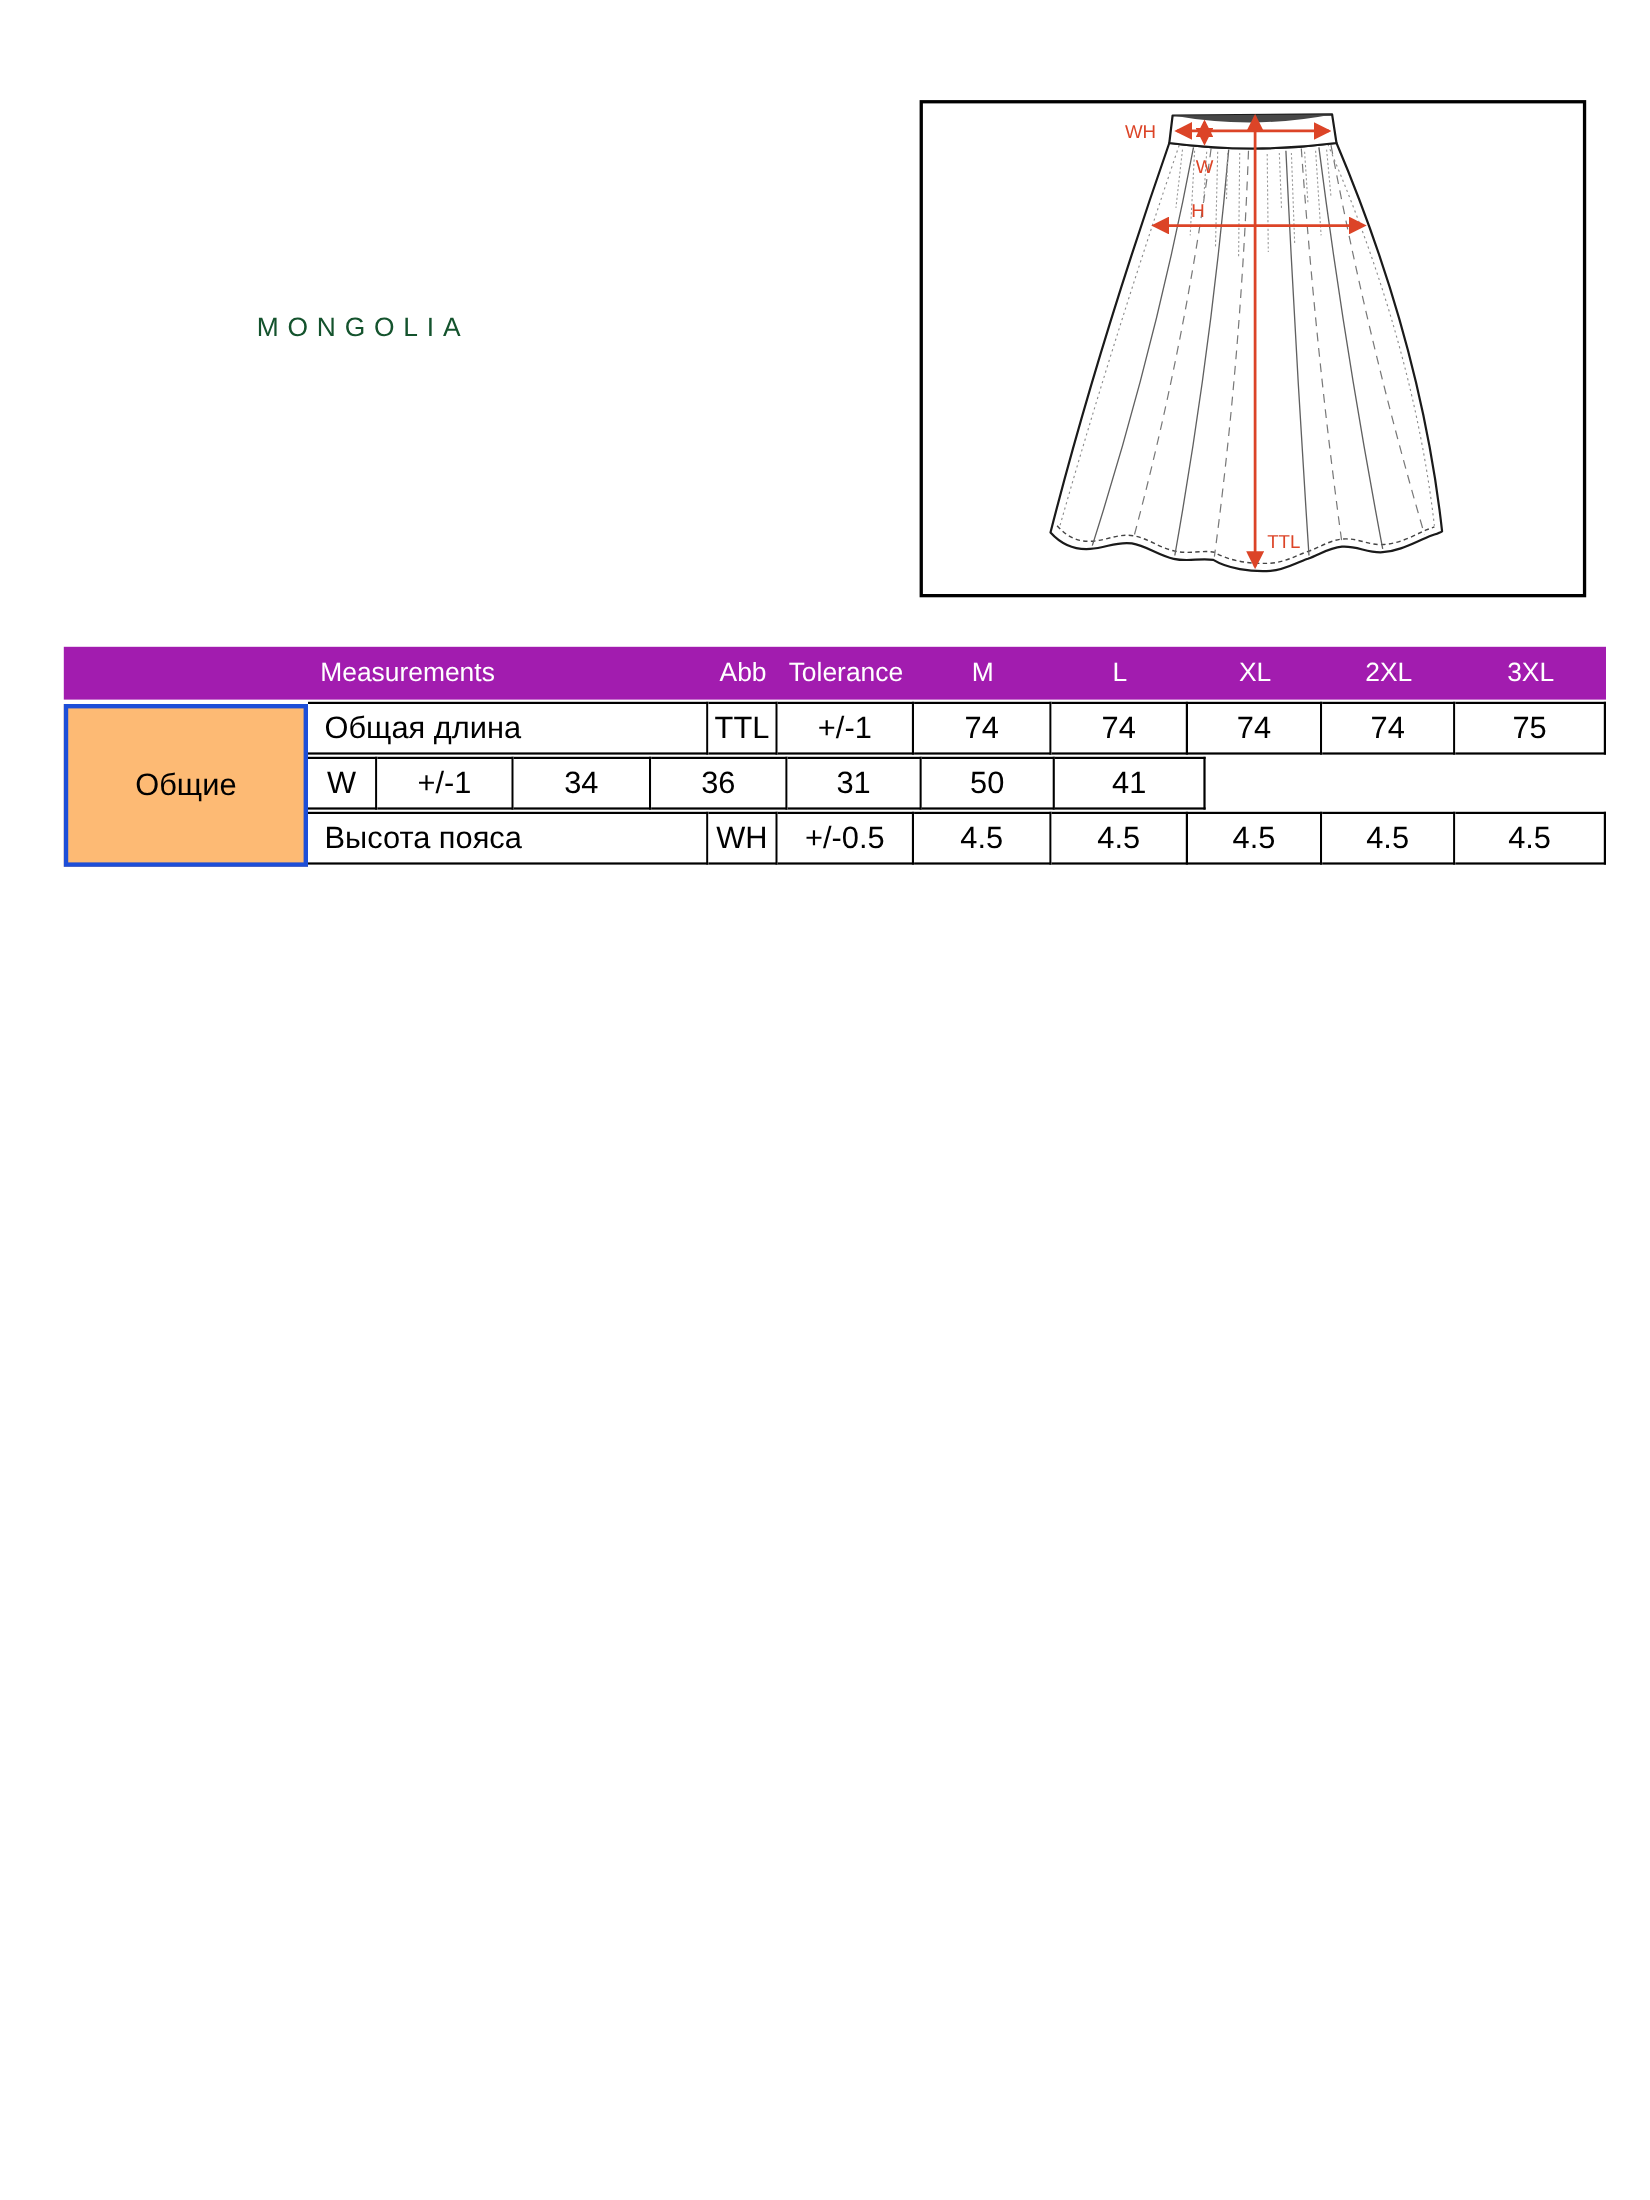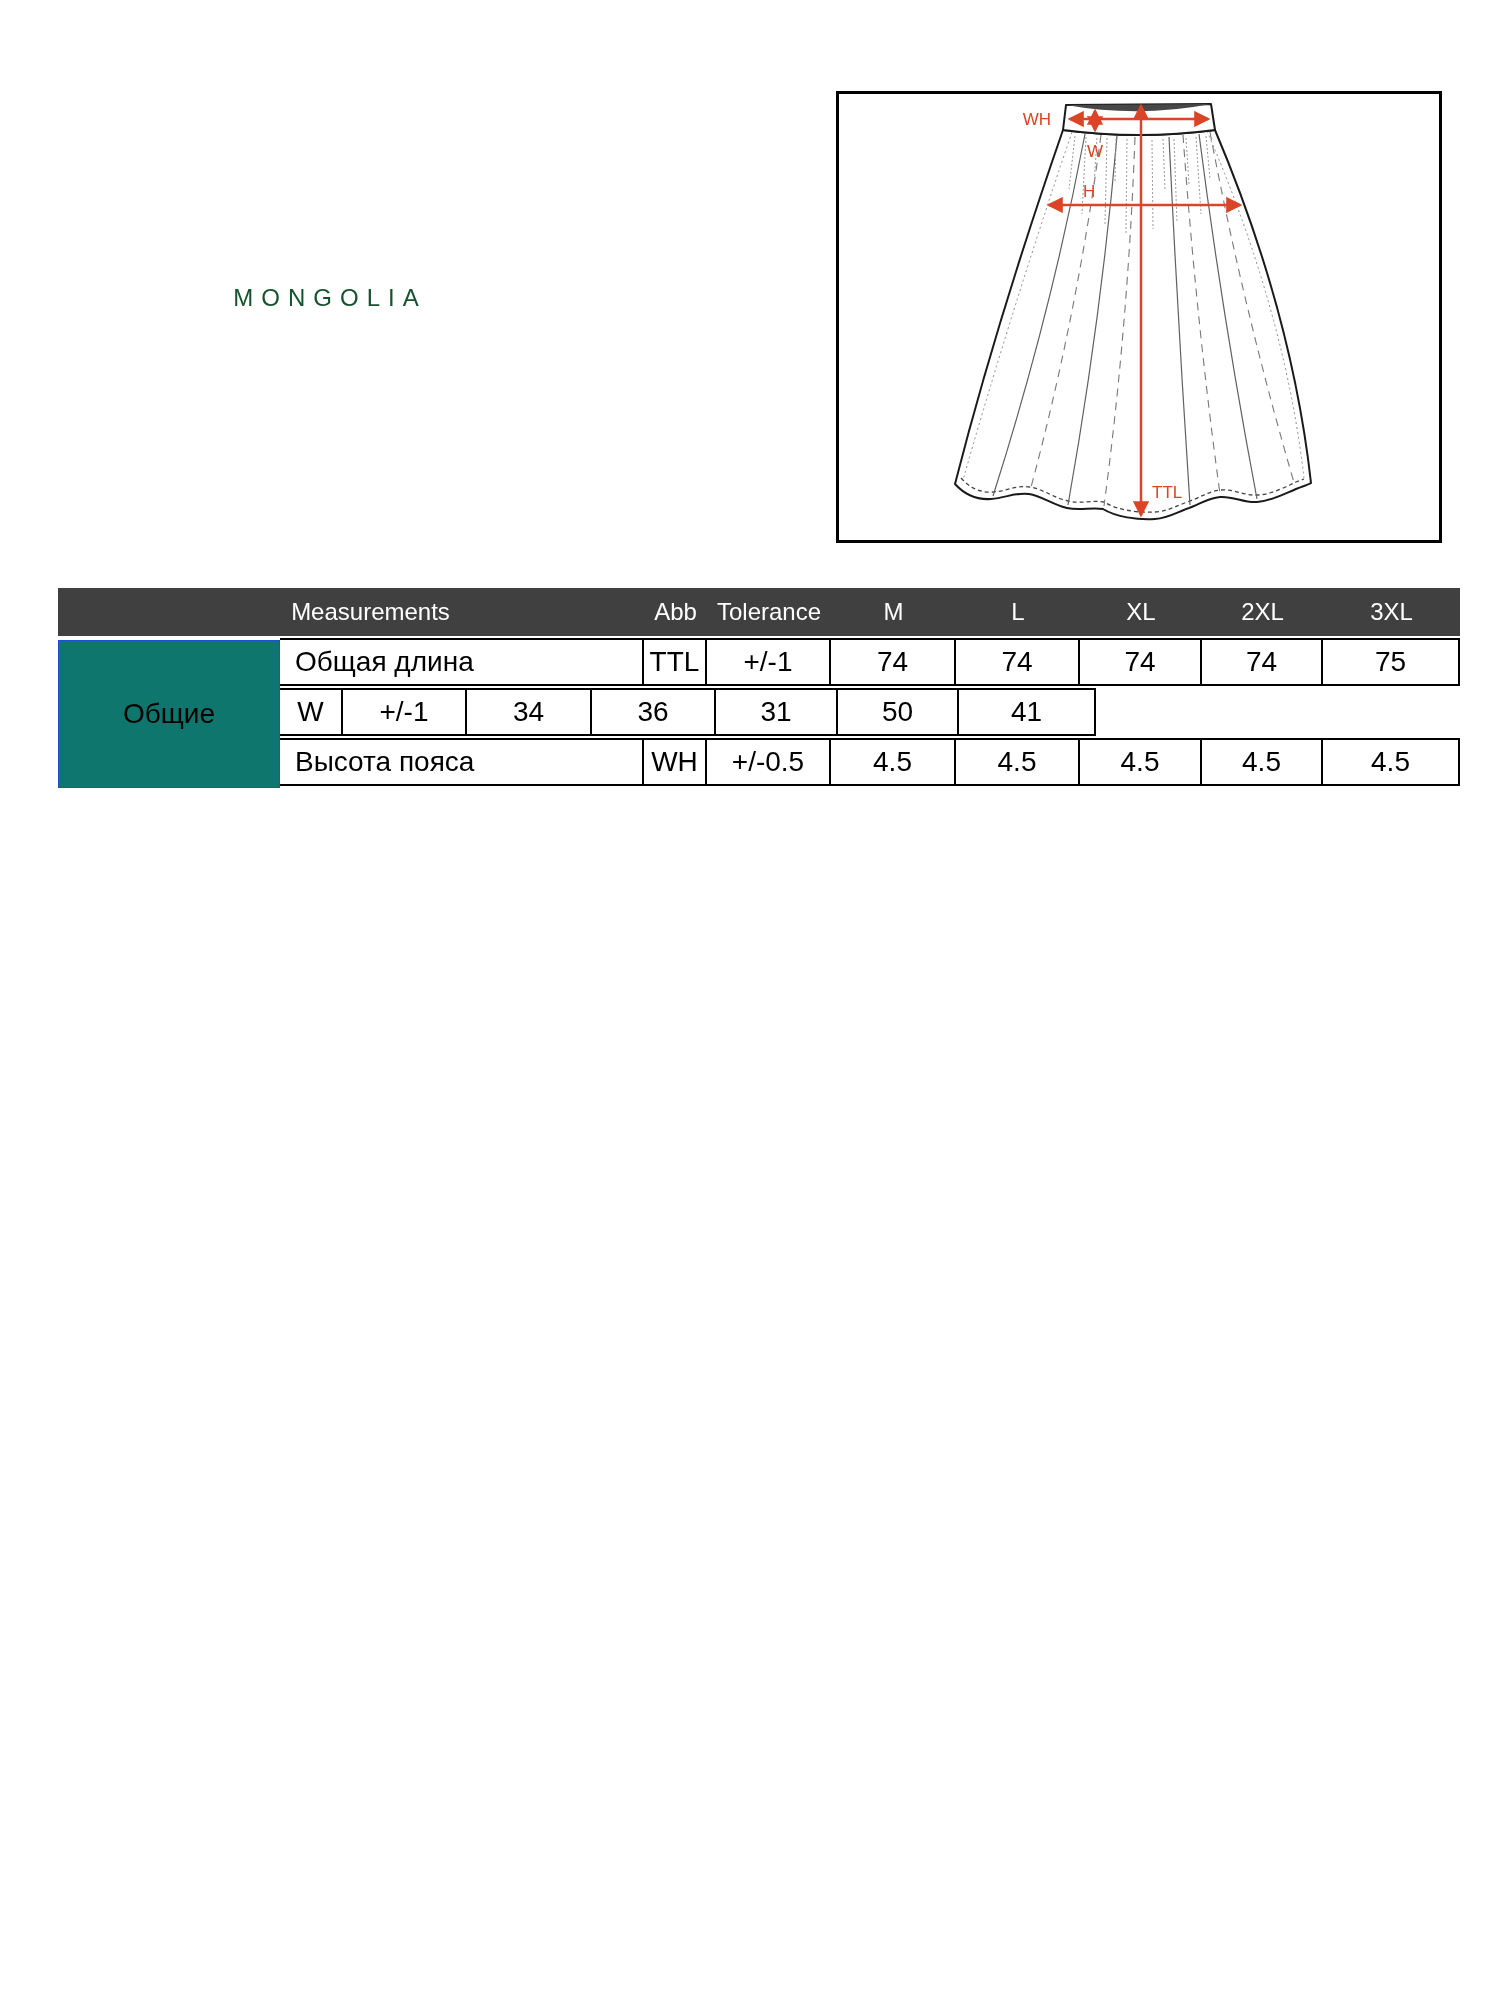--- a/index.html
+++ b/index.html
@@ -11,28 +11,28 @@
   .logo-main{font-size:100px;line-height:98px;font-weight:400;letter-spacing:2px;}
   .logo-sub{margin-top:22px;font-size:24px;letter-spacing:8px;padding-left:8px;font-weight:400;color:#14532d;}
 
   
   .sketch-box{position:absolute;left:836px;top:91px;width:606px;height:452px;
               border:3px solid #000;box-sizing:border-box;background:#fff;}
   .sketch-box svg{display:block;}
 
   
   .size-table{position:absolute;left:58px;top:588px;width:1402px;font-size:28px;}
-  .t-header{display:flex;height:48px;background:#404040;color:#fff;font-size:24px;align-items:center;}
+  .t-header{display:flex;height:48px;background:#a21caf;color:#fff;font-size:24px;align-items:center;}
   .t-header .hcell{text-align:center;}
   .h-meas{width:586px;padding-left:39px;box-sizing:border-box;text-align:left;}
   .w-abb{width:63px}.w-tol{width:124px}.w-s0{width:125px}.w-s1{width:124px}
   .w-s2{width:122px}.w-s3{width:121px}.w-s4{width:137px}
   .t-body{position:relative;}
-  .group-cell{position:absolute;left:0;top:2px;width:222px;height:148px;border:1px solid #1d4ed8;
-              box-sizing:border-box;display:flex;align-items:center;justify-content:center;background:#0f766e;}
+  .group-cell{position:absolute;left:0;top:2px;width:222px;height:148px;border:4px solid #1d4ed8;
+              box-sizing:border-box;display:flex;align-items:center;justify-content:center;background:#fdba74;}
   .t-rows{margin-left:222px;}
   .t-row{display:flex;height:48px;margin-top:2px;}
   .t-cell{box-sizing:border-box;border:2px solid #000;border-left:none;background:#fff;
           display:flex;align-items:center;justify-content:center;}
   .c-name{width:364px;justify-content:flex-start;padding-left:15px;}
   .c-abb{width:63px}.c-tol{width:124px}.c-s0{width:125px}.c-s1{width:124px}
   .c-s2{width:122px}.c-s3{width:121px}.c-s4{width:137px}
 </style>
 </head>
 <body>

